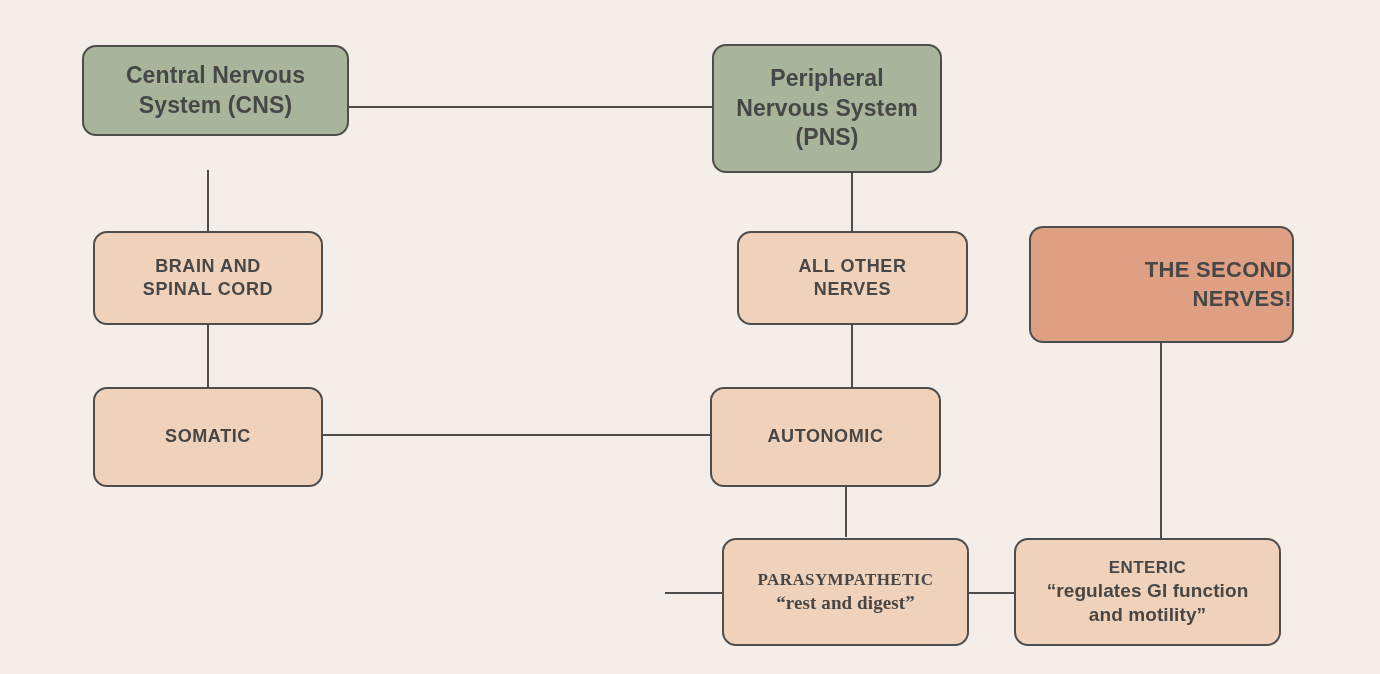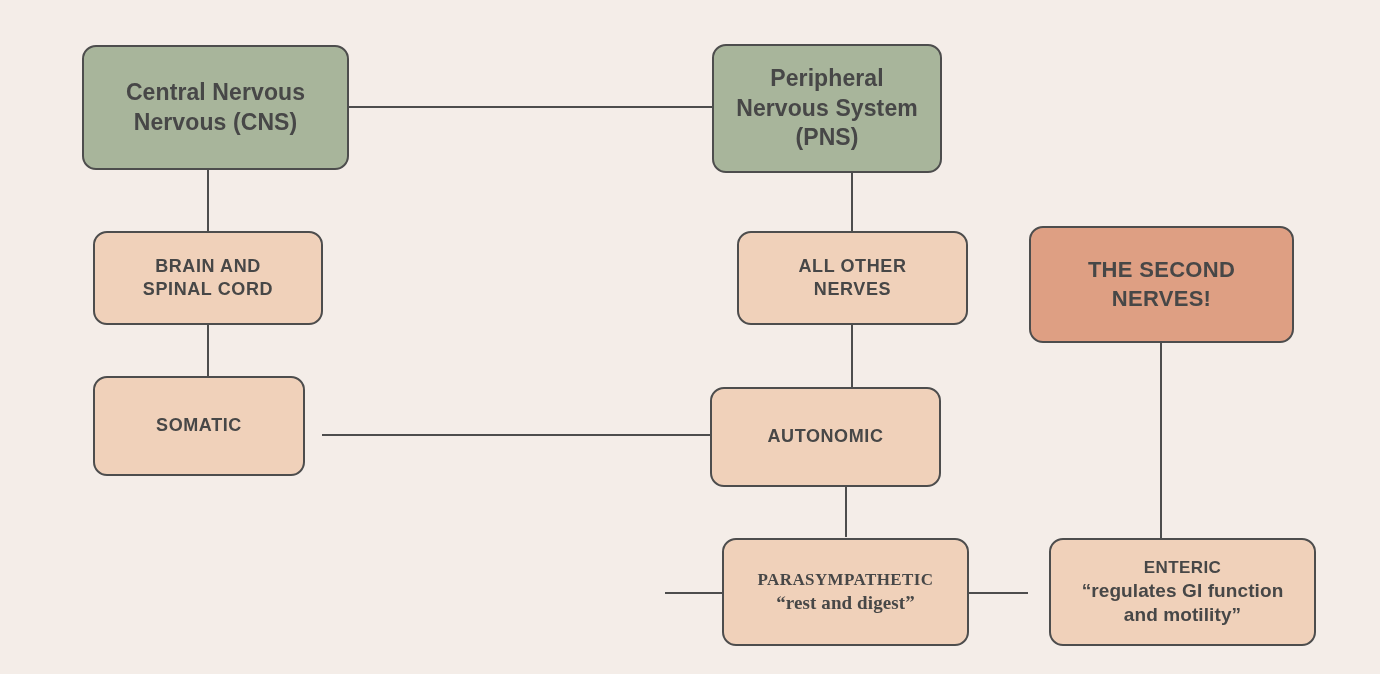--- a/index.html
+++ b/index.html
@@ -72,59 +72,59 @@
   <div class="edge h" style="left:322px; top:434px; width:416px;"></div>
 
   <div class="edge v" style="left:845px; top:483px; height:54px;"></div>
 
   <div class="edge h" style="left:665px; top:592px; width:58px;"></div>
 
   <div class="edge h" style="left:968px; top:592px; width:60px;"></div>
 
   <div class="edge v" style="left:1160px; top:343px; height:196px;"></div>
 
-  <div class="node fill-green t-head" style="left:82px; top:45px; width:267px; height:125px;">
+  <div class="node fill-green t-head" style="left:82px; top:45px; width:267px; height:91px;">
     <span class="ln">Central Nervous</span>
-    <span class="ln">Nervous (CNS)</span>
+    <span class="ln">System (CNS)</span>
   </div>
 
   <div class="node fill-green t-head" style="left:712px; top:44px; width:230px; height:129px;">
     <span class="ln">Peripheral</span>
     <span class="ln">Nervous System</span>
     <span class="ln">(PNS)</span>
   </div>
 
   <div class="node fill-peach t-caps" style="left:737px; top:231px; width:231px; height:94px;">
     <span class="ln">ALL OTHER</span>
     <span class="ln">NERVES</span>
   </div>
 
   <div class="node fill-peach t-caps" style="left:93px; top:231px; width:230px; height:94px;">
     <span class="ln">BRAIN AND</span>
     <span class="ln">SPINAL CORD</span>
   </div>
 
-  <div class="node fill-terra t-big" style="left:1029px; top:226px; width:265px; height:117px;">
+  <div class="node fill-terra t-big" style="left:1029px; top:226px; width:265px; height:117px;align-items:flex-end;">
     <span class="ln">THE SECOND</span>
     <span class="ln">NERVES!</span>
   </div>
 
-  <div class="node fill-peach t-caps" style="left:93px; top:376px; width:212px; height:100px;">
+  <div class="node fill-peach t-caps" style="left:93px; top:387px; width:230px; height:100px;">
     <span class="ln">SOMATIC</span>
   </div>
 
   <div class="node fill-peach t-caps" style="left:710px; top:387px; width:231px; height:100px;">
     <span class="ln">AUTONOMIC</span>
   </div>
 
 
   <div class="node fill-peach" style="left:722px; top:538px; width:247px; height:108px;font-family:Liberation Serif, serif;">
     <span class="ln t-caps-sm">PARASYMPATHETIC</span>
     <span class="ln t-quote">“rest and digest”</span>
   </div>
 
-  <div class="node fill-peach" style="left:1049px; top:538px; width:267px; height:108px;">
+  <div class="node fill-peach" style="left:1014px; top:538px; width:267px; height:108px;">
     <span class="ln t-caps-sm">ENTERIC</span>
     <span class="ln t-quote">“regulates GI function</span>
     <span class="ln t-quote">and motility”</span>
   </div>
 
 </div>
 
 </body></html>

